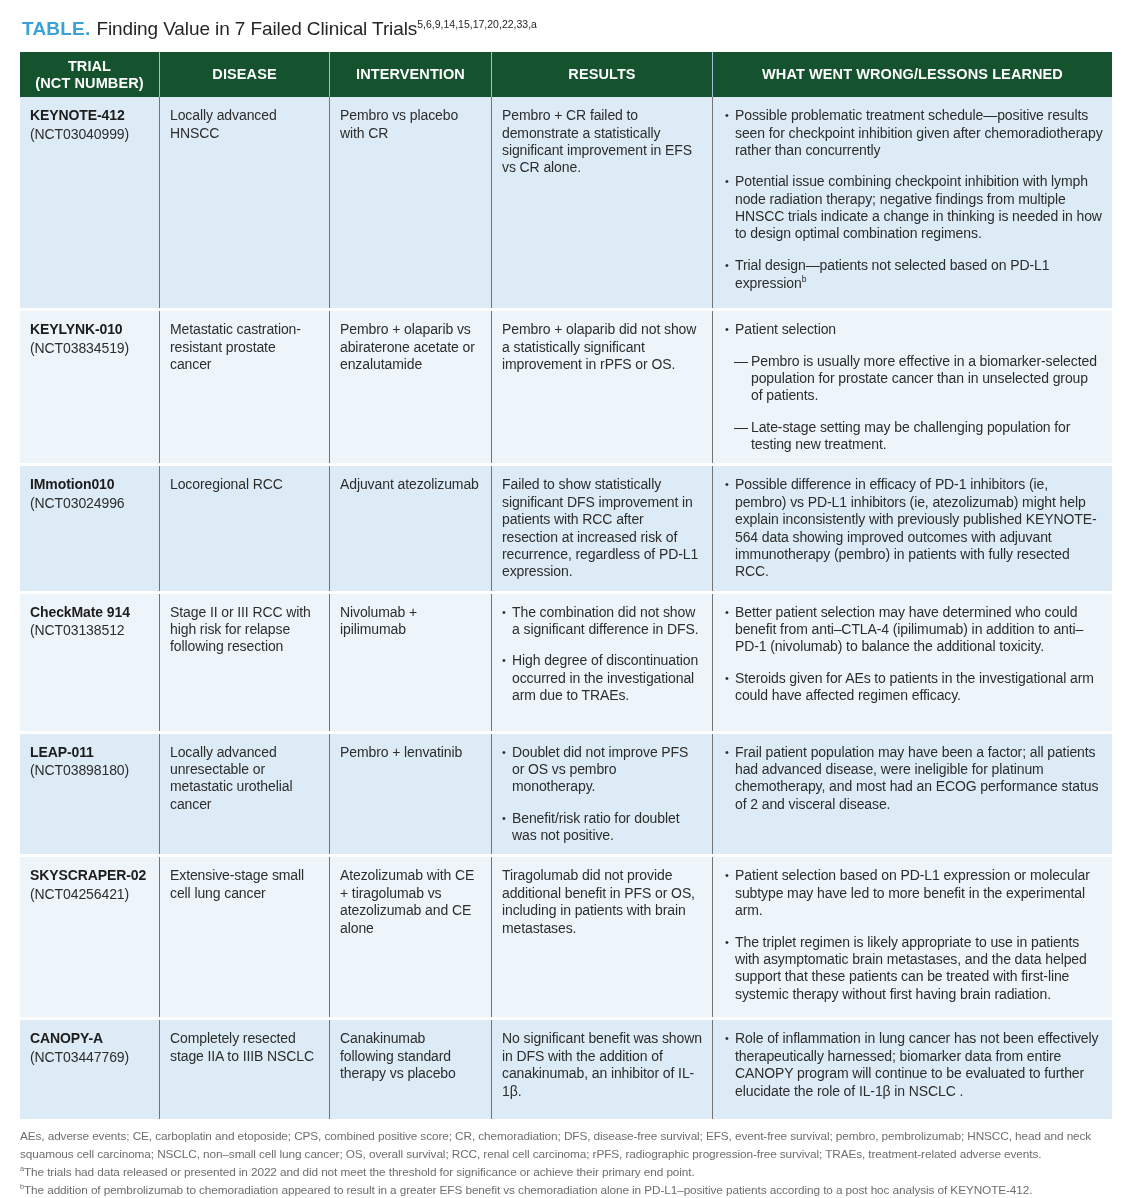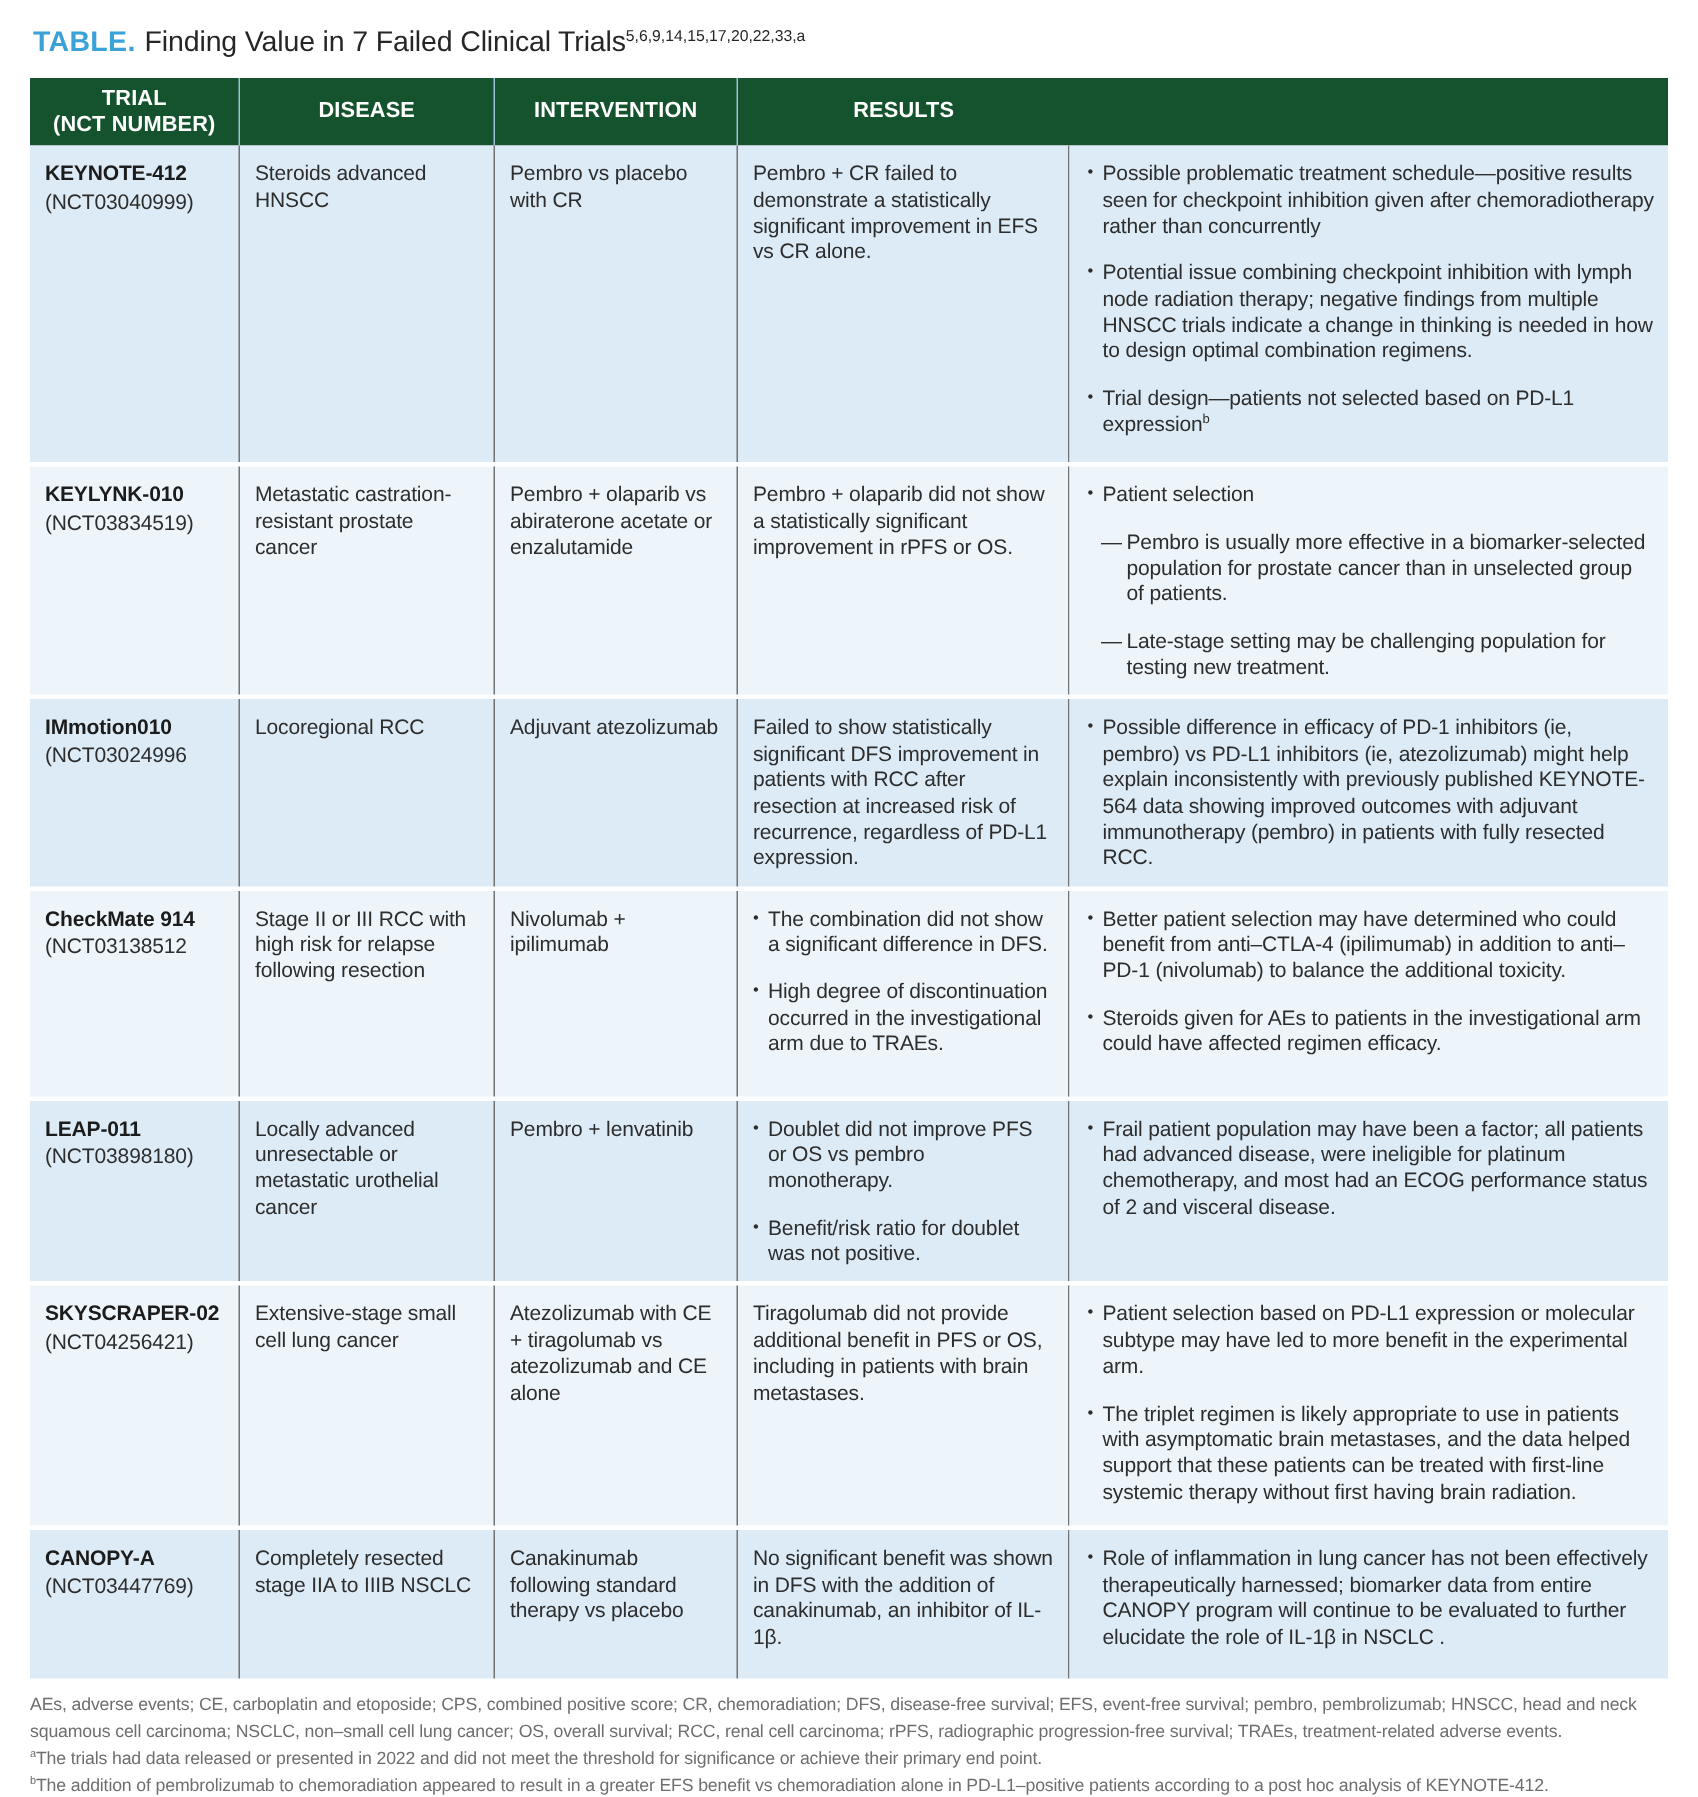--- a/index.html
+++ b/index.html
@@ -72,28 +72,29 @@
   <span class="title-label">TABLE.</span><span class="title-text">Finding Value in 7 Failed Clinical Trials</span><sup class="title-sup">5,6,9,14,15,17,20,22,33,a</sup>
 </div>
 
 <div class="table">
   <div class="hdr-row">
     <div class="hdr-cell c1">TRIAL
 (NCT NUMBER)</div>
     <div class="hdr-cell c2">DISEASE</div>
     <div class="hdr-cell c3">INTERVENTION</div>
     <div class="hdr-cell c4">RESULTS</div>
+    <div class="hdr-cell c5">WHAT WENT WRONG/LESSONS LEARNED</div>
   </div>
   <div id="table-body">
       <div class="row odd">
         <div class="cell c1 trial">
           <div class="trial-name">KEYNOTE-412</div>
           <div class="trial-nct">(NCT03040999)</div>
         </div>
-        <div class="cell c2">Steroids advanced HNSCC</div>
+        <div class="cell c2">Locally advanced HNSCC</div>
         <div class="cell c3">Pembro vs placebo with CR</div>
         <div class="cell c4">
           <div class="li plain">
             <div class="txt">Pembro + CR failed to demonstrate a statistically significant improvement in EFS vs CR alone.</div>
           </div>
         </div>
         <div class="cell c5">
           <div class="li bullet">
             <div class="marker">•</div>
             <div class="txt">Possible problematic treatment schedule—positive results seen for checkpoint inhibition given after chemoradiotherapy rather than concurrently</div>

